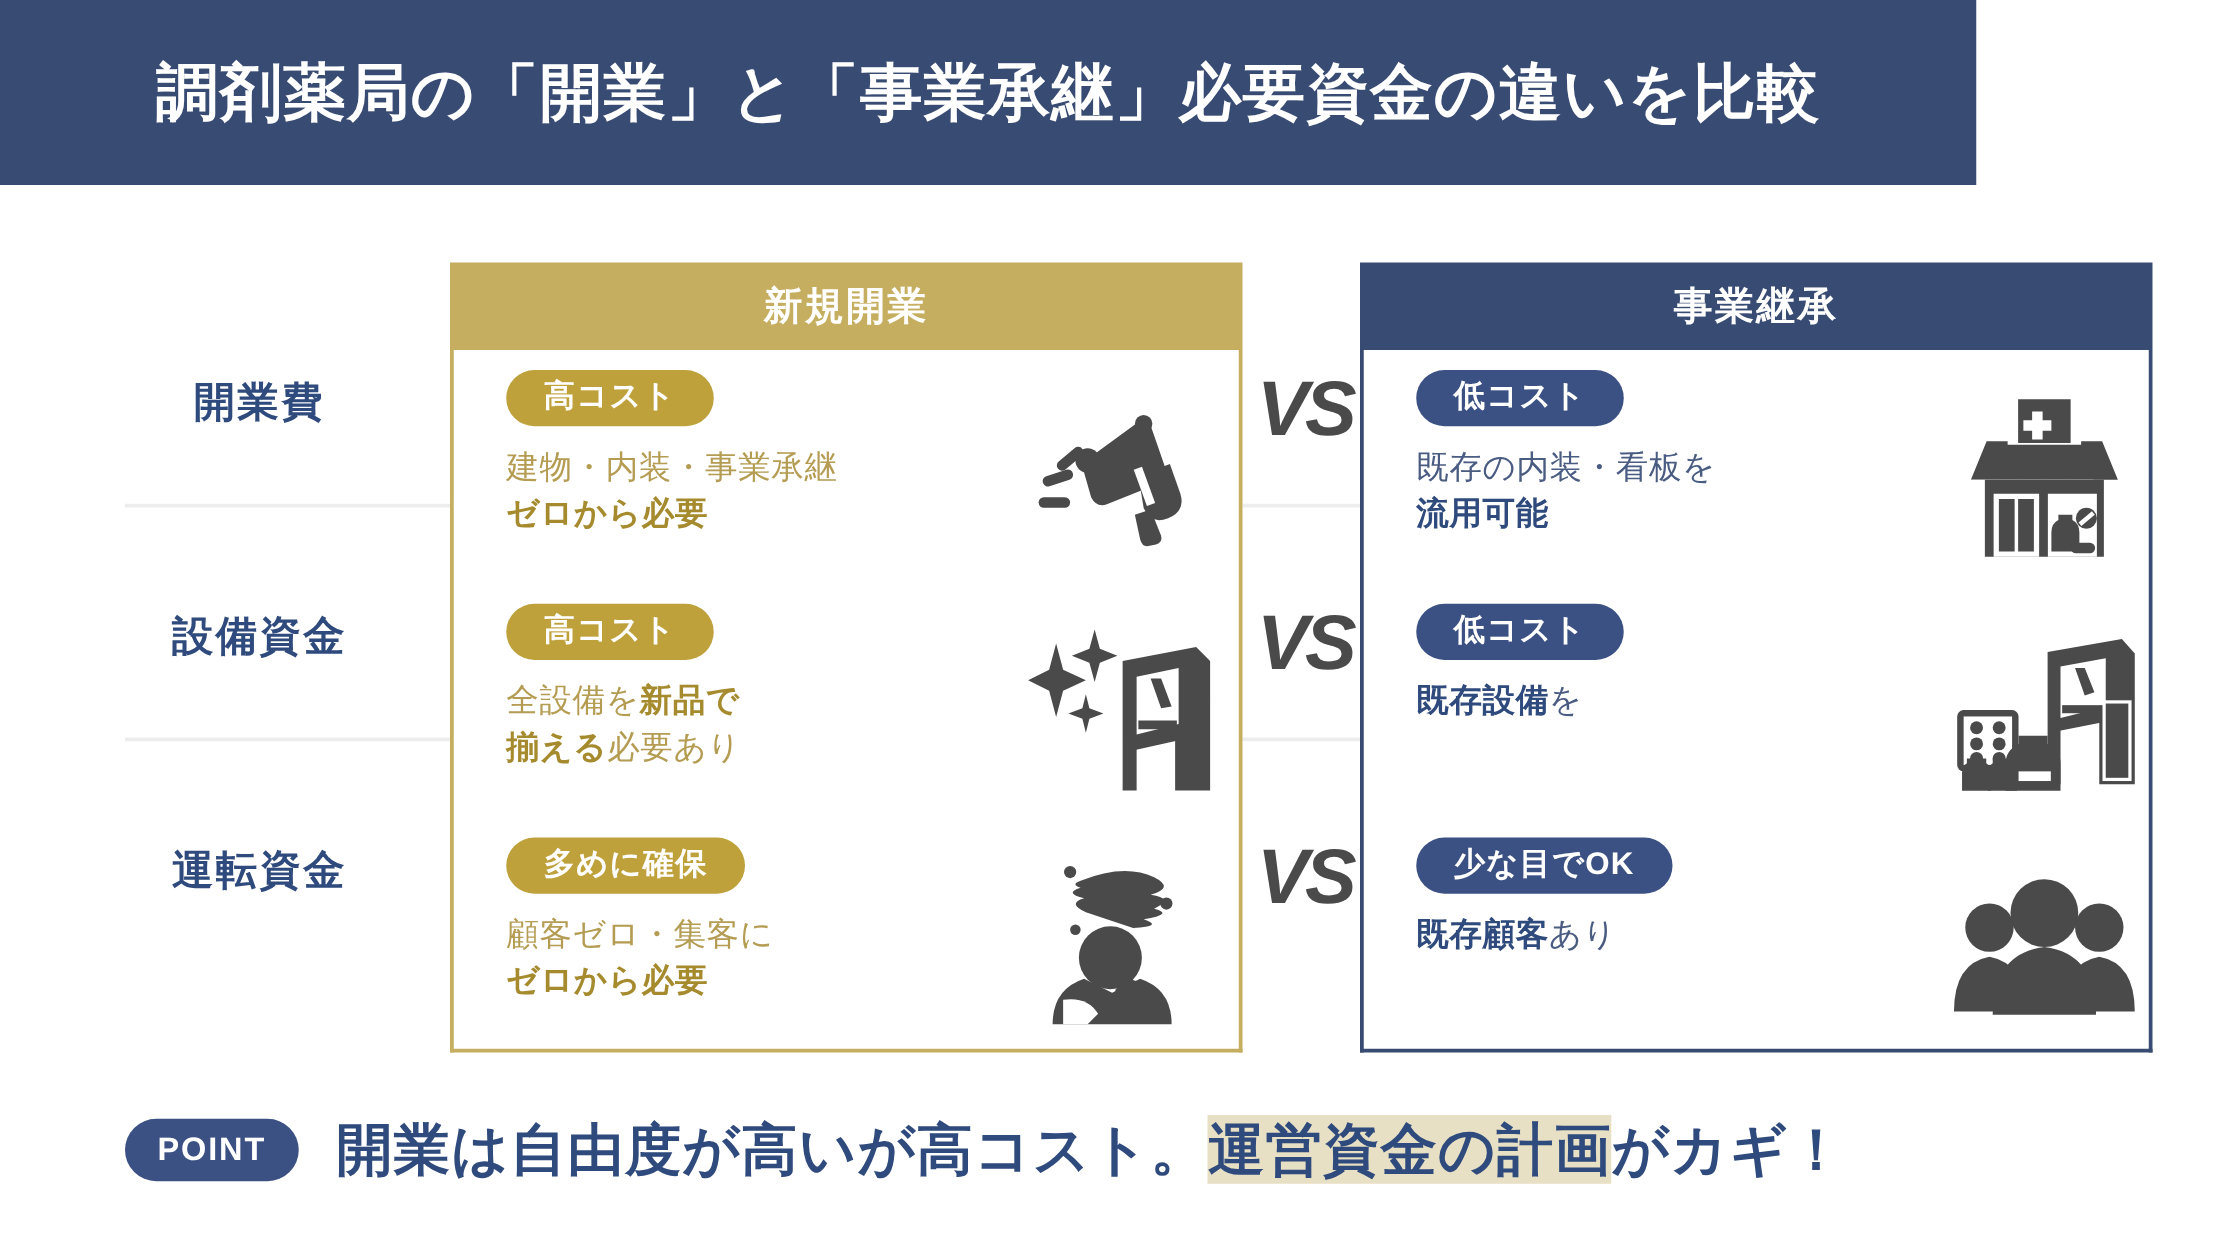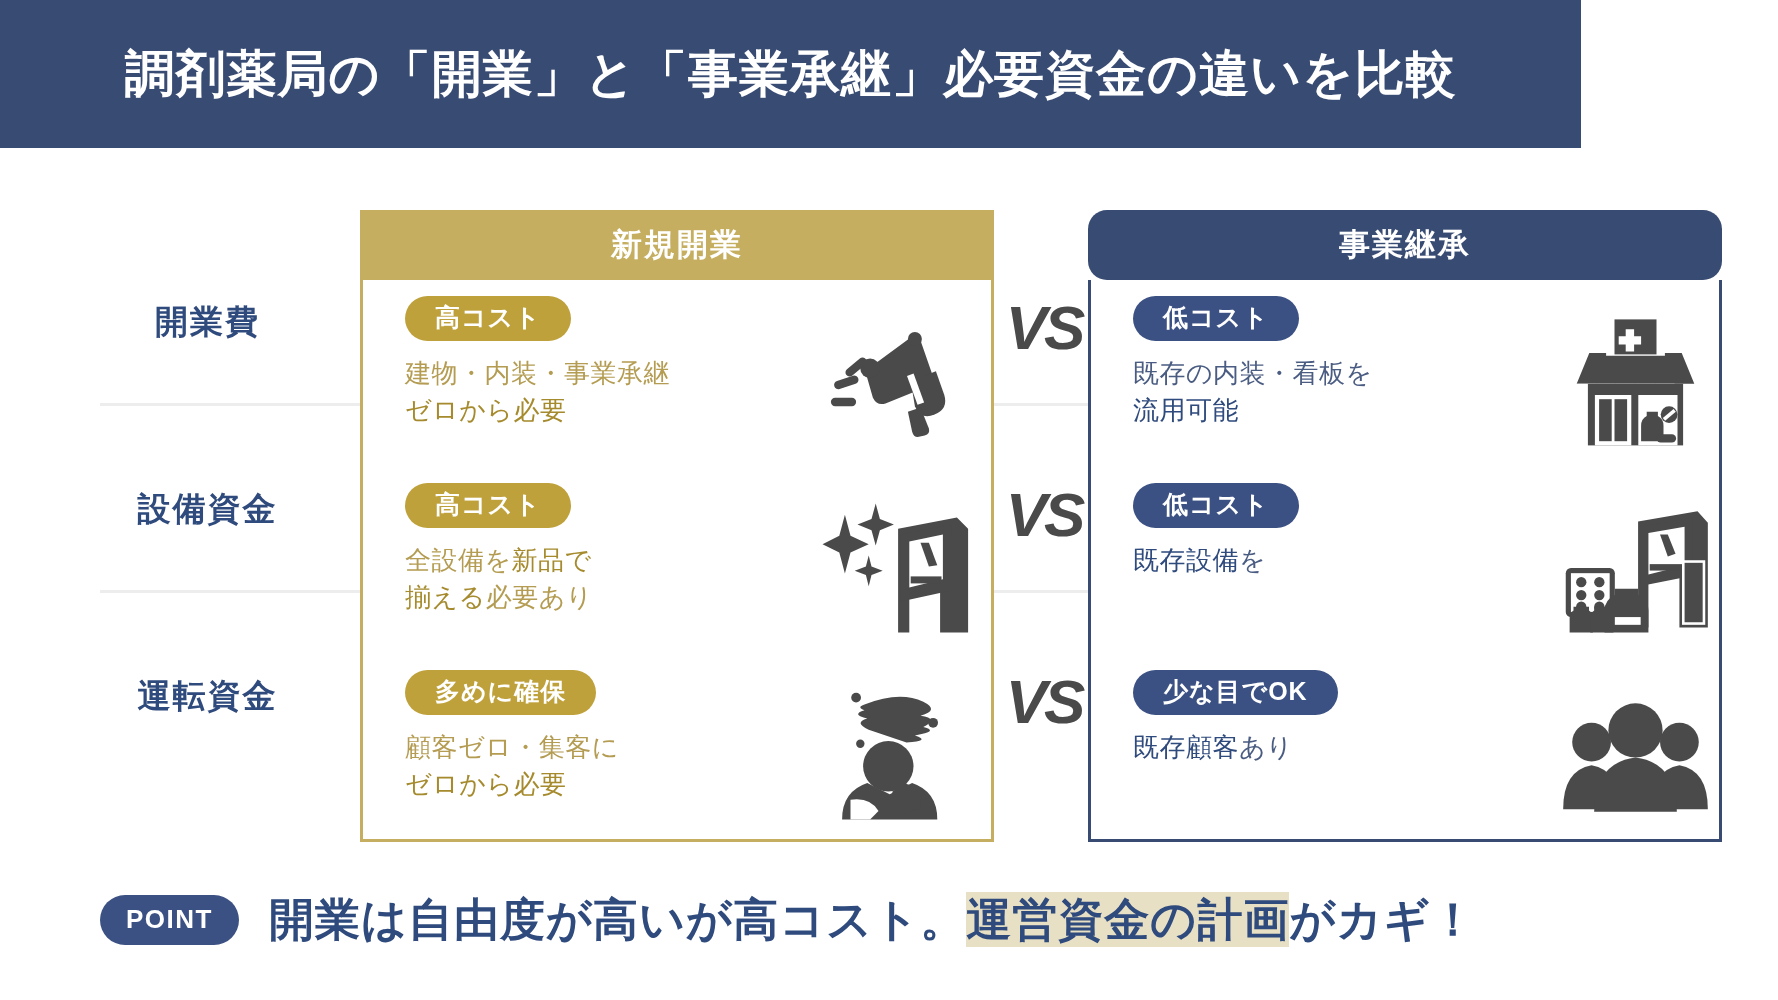--- a/index.html
+++ b/index.html
@@ -62,21 +62,21 @@
 
   .panel-head {
     height: 70px;
     display: flex; align-items: center; justify-content: center;
     color: #ffffff;
     font-size: 31px;
     font-weight: bold;
     letter-spacing: 2px;
   }
   #panel-left  .panel-head { background: #C5AE5F; }
-  #panel-right .panel-head { background: #384B73; border-radius: 19px; }
+  #panel-right .panel-head { background: #384B73; }
 
   .panel-body {
     height: 562px;
     background: #ffffff;
     position: relative;
   }
   #panel-left  .panel-body { border: 3px solid #C5AE5F; border-top: none; }
   #panel-right .panel-body { border: 3px solid #384B73; border-top: none; }
 
   
@@ -104,21 +104,21 @@
   #panel-right .badge { background: #3C5183; }
 
   .cell-text {
     margin-top: 14px;
     font-size: 26px;
     line-height: 1.42;
     letter-spacing: 0.5px;
   }
   #panel-left  .cell-text { color: #B49C52; }
   #panel-right .cell-text { color: #4A5C82; }
-  .cell-text .b { font-weight: normal; }
+  .cell-text .b { font-weight: bold; }
   #panel-left  .cell-text .b { color: #A68B2E; }
   #panel-right .cell-text .b { color: #2F4A7C; }
 
   .cell-icon {
     position: absolute;
     right: 14px;
     bottom: 16px;
     width: 155px;
     height: 140px;
   }

